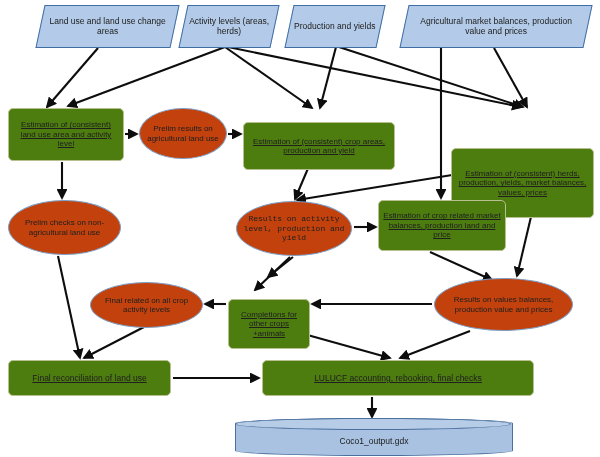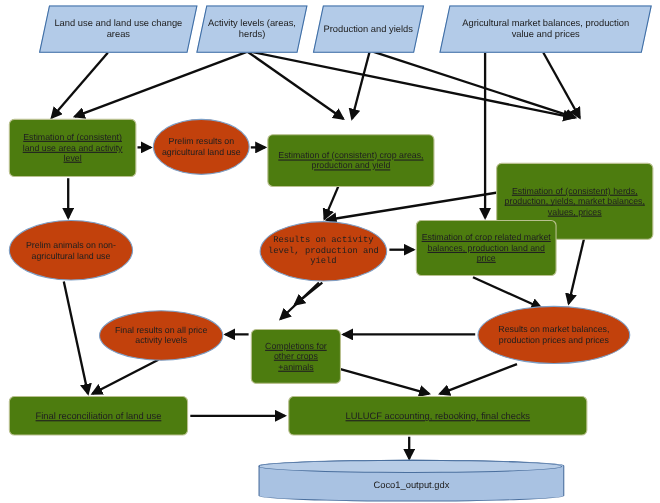--- a/index.html
+++ b/index.html
@@ -144,36 +144,36 @@
       <div class="node ell" style="left: 139px; top: 108px; width: 88px; height: 51px; font-size: 8px;">
         <span>Prelim results on agricultural land use</span>
       </div>
       <div class="node proc" style="left: 243px; top: 110px; width: 152px; height: 48px; font-size: 8px; margin-top: 12px;">
         <span>Estimation of (consistent) crop areas, production and yield</span>
       </div>
       <div class="node proc" style="left: 451px; top: 110px; width: 143px; height: 70px; font-size: 8px; margin-top: 38px;">
         <span>Estimation of (consistent) herds, production, yields, market balances, values, prices</span>
       </div>
       <div class="node ell" style="left: 8px; top: 200px; width: 113px; height: 55px; font-size: 8px;">
-        <span>Prelim animals on non-agricultural land use</span>
+        <span>Prelim checks on non-agricultural land use</span>
       </div>
       <div class="node ell" style="left: 236px; top: 201px; width: 116px; height: 55px; font-size: 8px; font-family: Liberation Mono, monospace;">
         <span>Results on activity level, production and yield</span>
       </div>
       <div class="node proc" style="left: 378px; top: 200px; width: 128px; height: 51px; font-size: 8px;">
         <span>Estimation of crop related market balances, production land and price</span>
       </div>
       <div class="node ell" style="left: 90px; top: 282px; width: 113px; height: 46px; font-size: 8px;">
-        <span>Final results on all price activity levels</span>
+        <span>Final related on all crop activity levels</span>
       </div>
       <div class="node proc" style="left: 228px; top: 279px; width: 82px; height: 50px; font-size: 8px; margin-top: 20px;">
         <span>Completions for other crops +animals</span>
       </div>
       <div class="node ell" style="left: 434px; top: 278px; width: 139px; height: 53px; font-size: 8px;">
-        <span>Results on market balances, production prices and prices</span>
+        <span>Results on values balances, production value and prices</span>
       </div>
       <div class="node proc" style="left: 8px; top: 360px; width: 163px; height: 36px; font-size: 8.5px;">
         <span>Final reconciliation of land use</span>
       </div>
       <div class="node proc" style="left: 262px; top: 360px; width: 272px; height: 36px; font-size: 8.5px;">
         <span>LULUCF accounting, rebooking, final checks</span>
       </div>
       <div class="node cyl" style="left: 235px; top: 418px; width: 278px; height: 38px; font-size: 8.5px;">
         <span>Coco1_output.gdx</span>
       </div>

